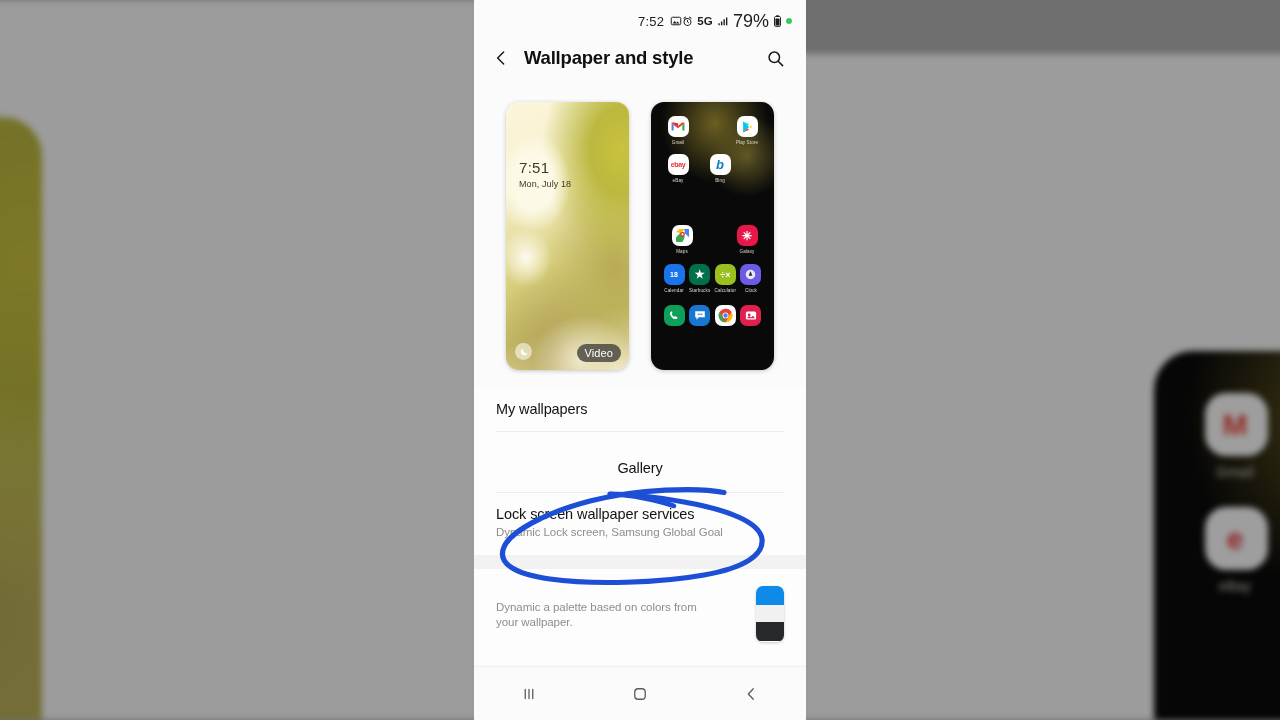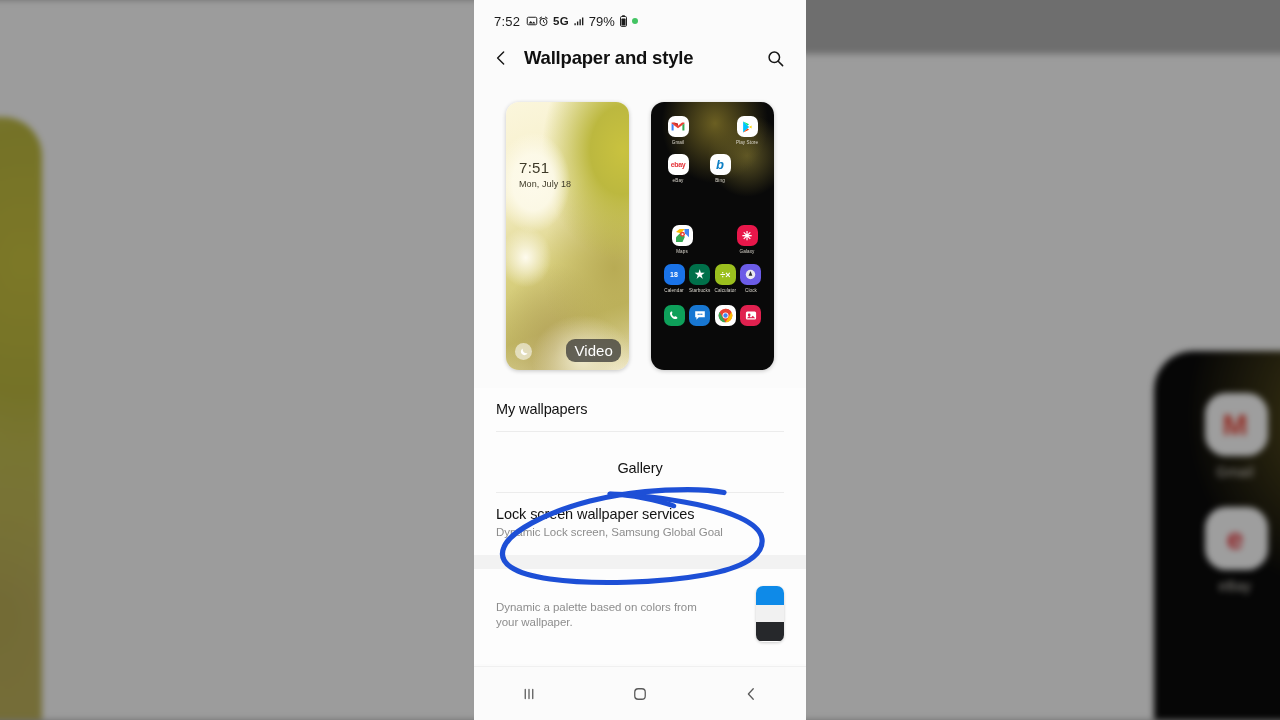--- a/index.html
+++ b/index.html
@@ -33,30 +33,30 @@
     position: absolute; left: 474px; top: 0;
     width: 332px; height: 720px;
     background: #fbfbfb;
     overflow: hidden;
     z-index: 5;
   }
 
   
   .statusbar {
     height: 30px;
-    display: flex; align-items: center; justify-content: flex-start;
+    display: flex; align-items: center; justify-content: flex-end;
     padding: 12px 14px 0 20px;
     font-size: 12.5px; color: #1c1c1c;
   }
   .sb-left { display: flex; align-items: center; gap: 6px; }
   .sb-right { display: flex; align-items: center; gap: 4px; }
   .sb-time { font-size: 13px; letter-spacing: .2px; }
   .ic { display: inline-block; line-height: 0; }
   .pill-dot { width: 6px; height: 6px; border-radius: 50%; background: #43c463; display:inline-block; }
-  .sb-batt-txt { font-size: 13px; }
+  .sb-batt-txt { font-size: 18px; }
   .sb-5g { font-size: 11.5px; font-weight: bold; letter-spacing: .2px; }
 
   
   .appbar {
     height: 56px;
     display: flex; align-items: center;
     padding: 0 16px 0 12px;
     gap: 8px;
   }
   .appbar .title {
@@ -103,21 +103,21 @@
   .lock-date { font-size: 9px; margin-top: 3px; letter-spacing: .1px; }
   .lock-moon {
     position: absolute; left: 9px; bottom: 10px; z-index: 2;
     width: 17px; height: 17px; border-radius: 50%;
     background: rgba(255,255,255,.55);
     display: flex; align-items: center; justify-content: center;
   }
   .video-badge {
     position: absolute; right: 8px; bottom: 8px; z-index: 2;
     background: rgba(70,68,64,.82); color: #fff;
-    font-size: 15px; padding: 3px 8px; border-radius: 9px;
+    font-size: 11px; padding: 3px 8px; border-radius: 9px;
     letter-spacing: .1px;
   }
 
   
   .home-art {
     position: absolute; inset: 0;
     background:
       radial-gradient(70% 36% at 52% 8%, #6b5f22 0%, rgba(70,62,20,0) 62%),
       radial-gradient(46% 22% at 78% 20%, #5d5525 0%, rgba(93,85,37,0) 70%),
       #090909;

